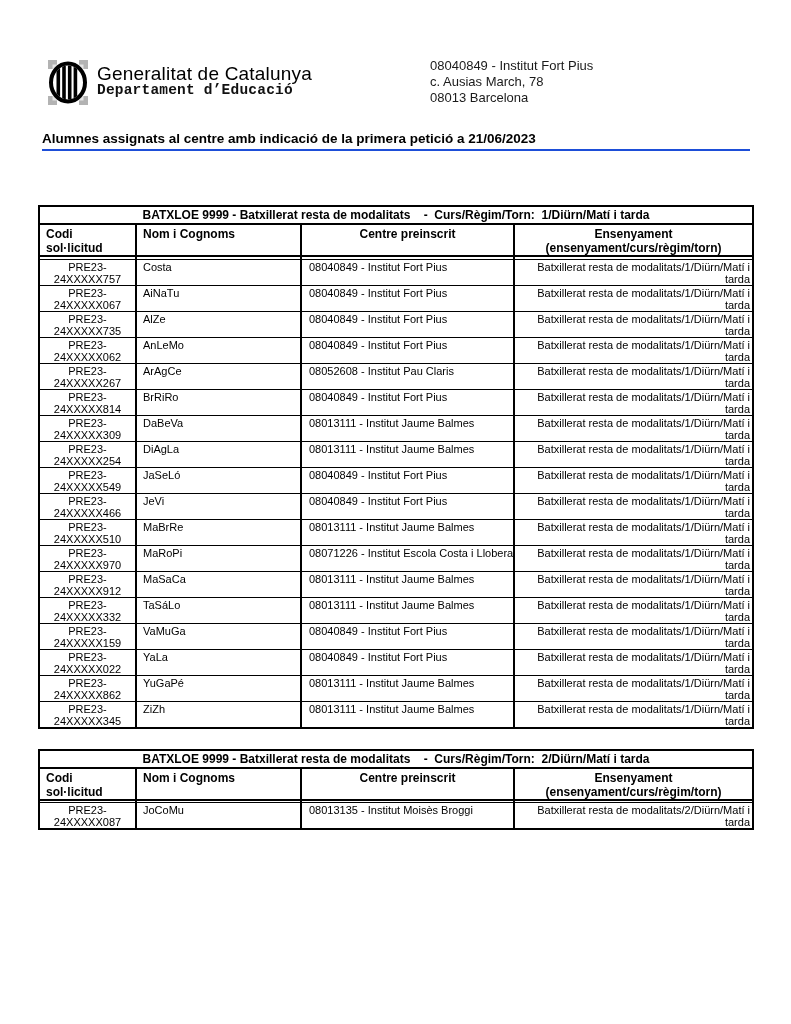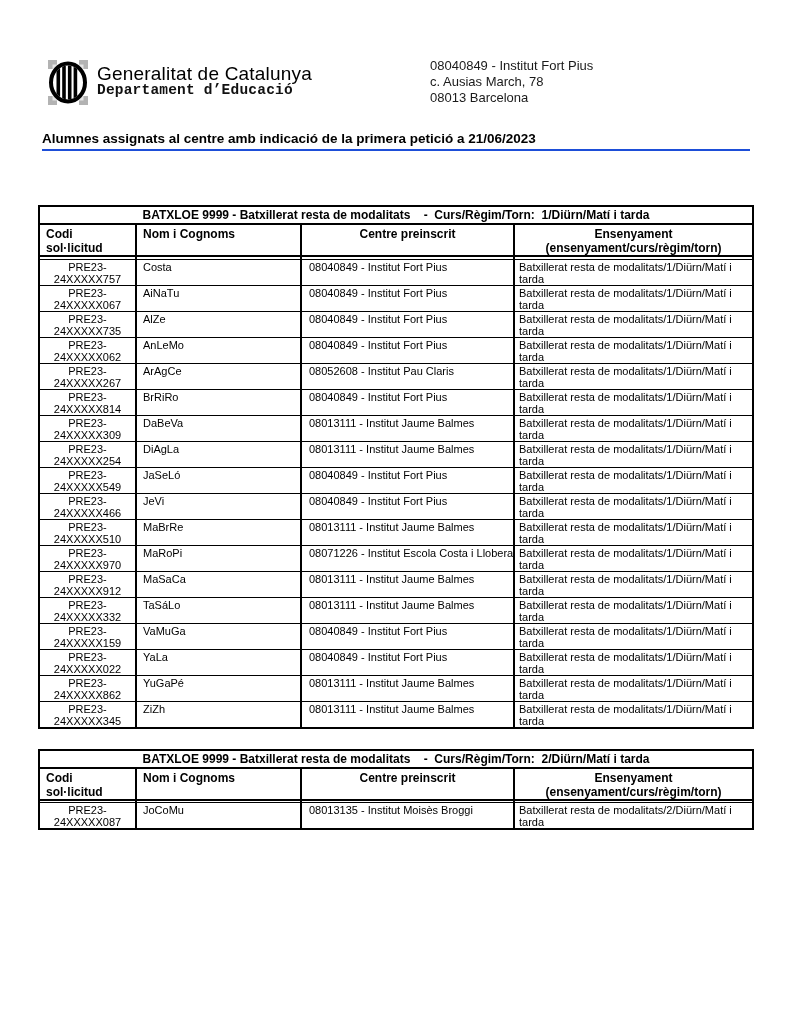--- a/index.html
+++ b/index.html
@@ -89,21 +89,21 @@
     height: 25px;
     border-left: 2px solid #000;
     white-space: pre-line;
     overflow: hidden;
   }
   tbody td:first-child { border-left: none; }
   tbody tr + tr td { border-top: 1px solid #000; }
   td.c-codi { text-align: center; }
   td.c-nom { text-align: left; padding-left: 6px; white-space: pre; }
   td.c-centre { text-align: left; padding-left: 7px; white-space: pre; }
-  td.c-ensenyament { text-align: left; padding-left: 4px; padding-right: 2px; }
+  td.c-ensenyament { text-align: right; padding-left: 4px; padding-right: 2px; }
 </style>
 </head>
 <body>
 
 <div class="page">
 
   <header class="doc-header">
     <div class="brand">
       <svg class="brand-logo" viewBox="0 0 40 45" xmlns="http://www.w3.org/2000/svg" aria-hidden="true">
         <rect x="0" y="0" width="40" height="45" fill="#ffffff"></rect>

